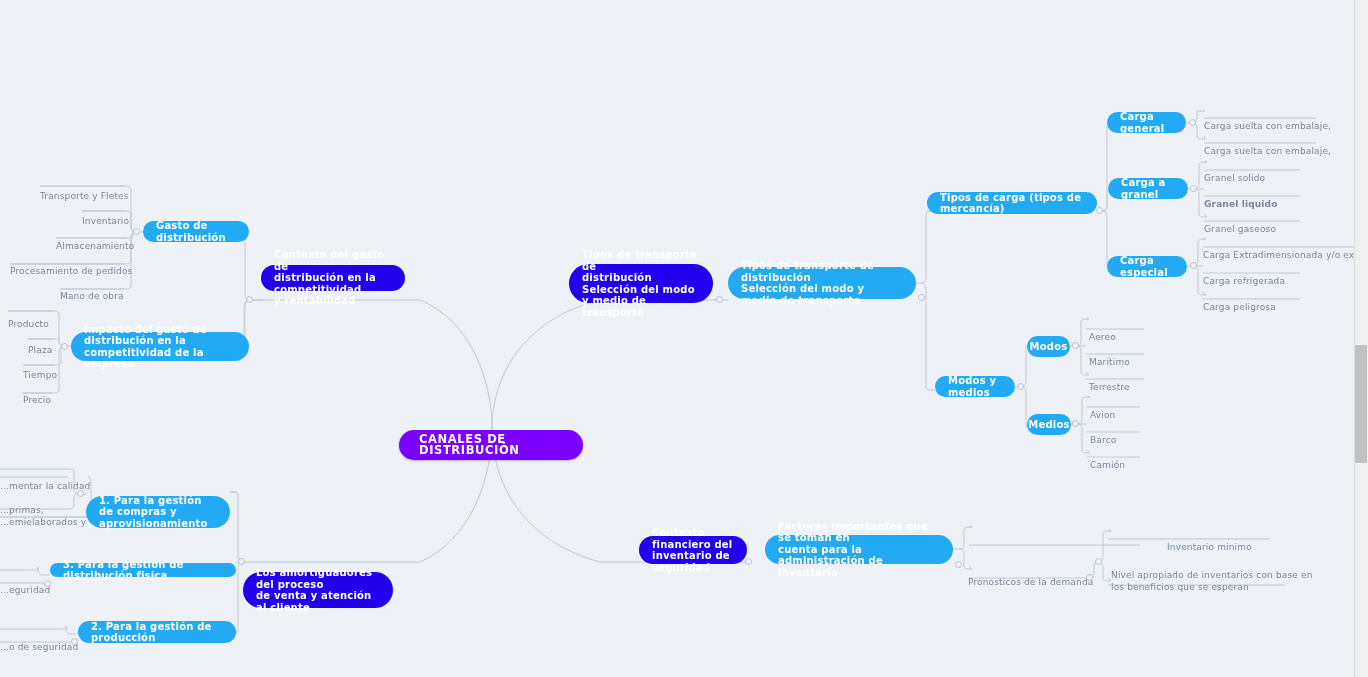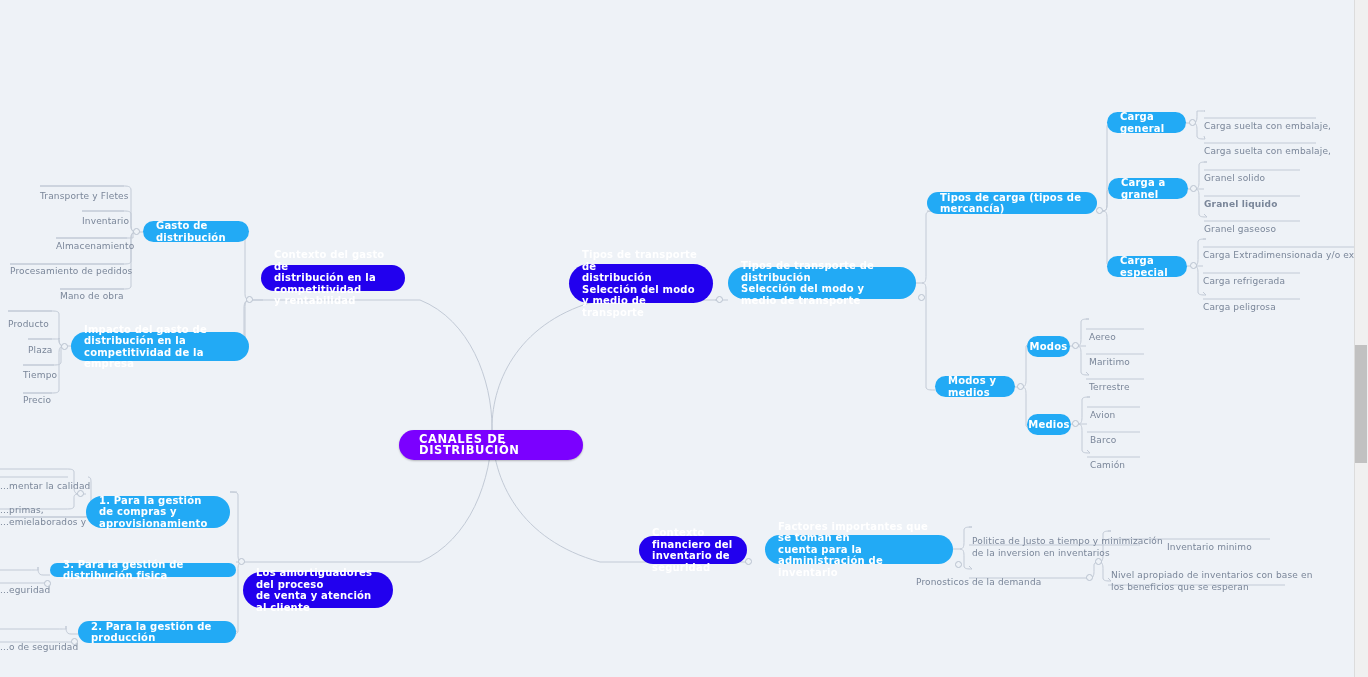--- a/index.html
+++ b/index.html
@@ -298,23 +298,21 @@
   <div class="dot" style="left:77px; top:490px;"></div>
   <div class="dot" style="left:44px; top:580px;"></div>
   <div class="dot" style="left:71px; top:638px;"></div>
 
   <div class="node dark" style="left:639px; top:536px; width:108px; height:28px;">Contexto financiero del
 inventario de seguridad</div>
 
   <div class="node light" style="left:765px; top:535px; width:188px; height:29px;">Factores importantes que se toman en
 cuenta para la administración de inventario</div>
 
-  <div class="leaf" style="left:972px; top:520px;">Politica de Justo a tiempo y minimización
-de la inversion en inventarios</div>
-  <div class="leaf" style="left:916px; top:561px;">Pronosticos de la demanda</div>
+  <div class="leaf" style="left:968px; top:561px;">Pronosticos de la demanda</div>
   <div class="leaf" style="left:1167px; top:526px;">Inventario minimo</div>
   <div class="leaf" style="left:1111px; top:554px;">Nivel apropiado de inventarios con base en
 los beneficios que se esperan</div>
 
   <div class="dot" style="left:745px; top:558px;"></div>
   <div class="dot" style="left:955px; top:561px;"></div>
   <div class="dot" style="left:1086px; top:574px;"></div>
   <div class="dot" style="left:1095px; top:558px;"></div>
 
   <div id="scrollbar-track">

